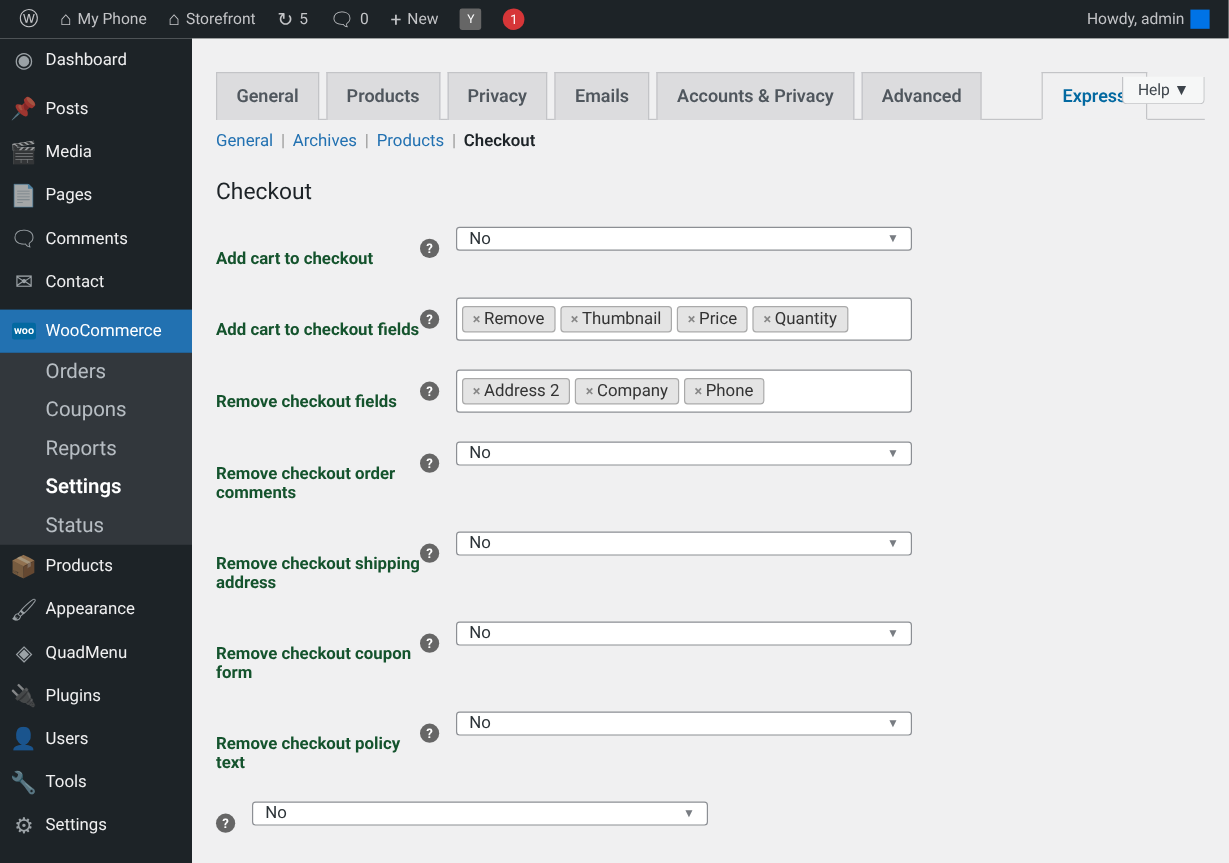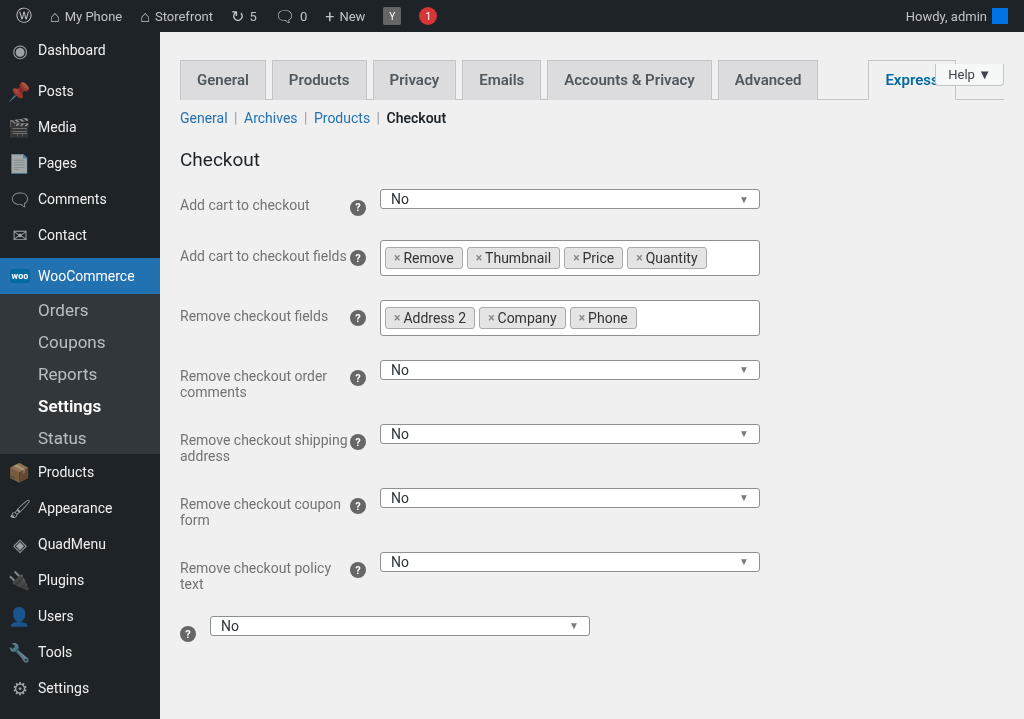--- a/index.html
+++ b/index.html
@@ -35,21 +35,21 @@
 
 .sub-nav { padding: 10px 0; font-size: 14px; }
 .sub-nav a { color: #2271b1; text-decoration: none; }
 .sub-nav .sep { color: #999; margin: 0 3px; }
 .sub-nav .current { color: #1d2327; font-weight: 600; }
 
 h2.section-title { font-size: 19px; font-weight: 400; color: #1d2327; margin: 12px 0 18px; }
 
 .form-table { width: 100%; }
 .form-row { display: flex; align-items: flex-start; margin-bottom: 24px; }
-.form-row .label-cell { width: 170px; padding-top: 8px; font-size: 14px; font-weight: 400; color: #737373; flex-shrink: 0; }
+.form-row .label-cell { width: 170px; padding-top: 8px; font-size: 14px; font-weight: 700; color: #14532d; flex-shrink: 0; margin-top: 11px; }
 .form-row .help-cell { width: 30px; padding-top: 10px; flex-shrink: 0; }
 .help-cell .q { display: inline-flex; width: 16px; height: 16px; border-radius: 50%; background: #666; color: #fff; align-items: center; justify-content: center; font-size: 11px; font-weight: bold; cursor: help; }
 .form-row .field-cell { flex: 1; max-width: 380px; }
 
 .select { width: 100%; height: 20px; border: 1px solid #8c8f94; border-radius: 3px; background: #fff; padding: 0 10px; display: flex; align-items: center; justify-content: space-between; cursor: pointer; font-size: 14px; color: #2c3338; }
 .select .caret { color: #787c82; font-size: 10px; }
 
 .tag-input { width: 100%; min-height: 36px; border: 1px solid #8c8f94; border-radius: 3px; background: #fff; padding: 4px; display: flex; flex-wrap: wrap; gap: 4px; align-items: center; }
 .tag { background: #e4e4e4; border: 1px solid #aaa; border-radius: 3px; padding: 2px 8px; font-size: 14px; display: inline-flex; align-items: center; gap: 3px; color: #333; }
 .tag .x { color: #888; font-weight: bold; cursor: pointer; font-size: 12px; }

